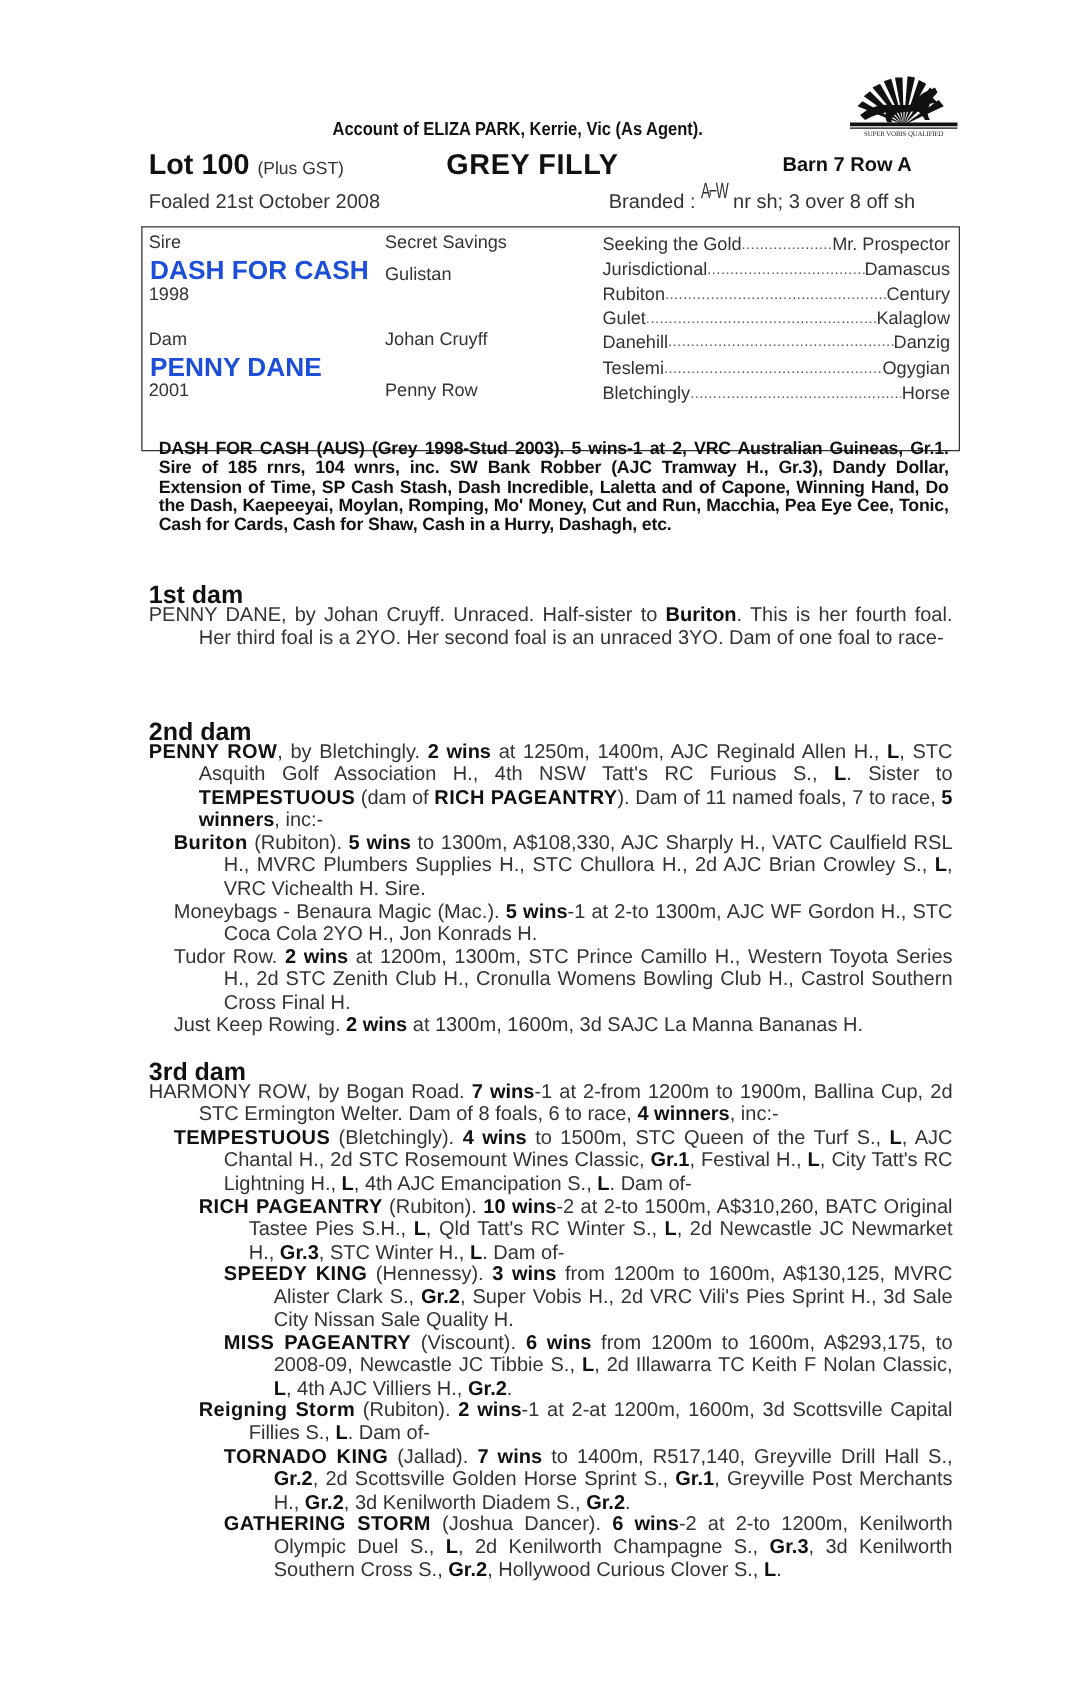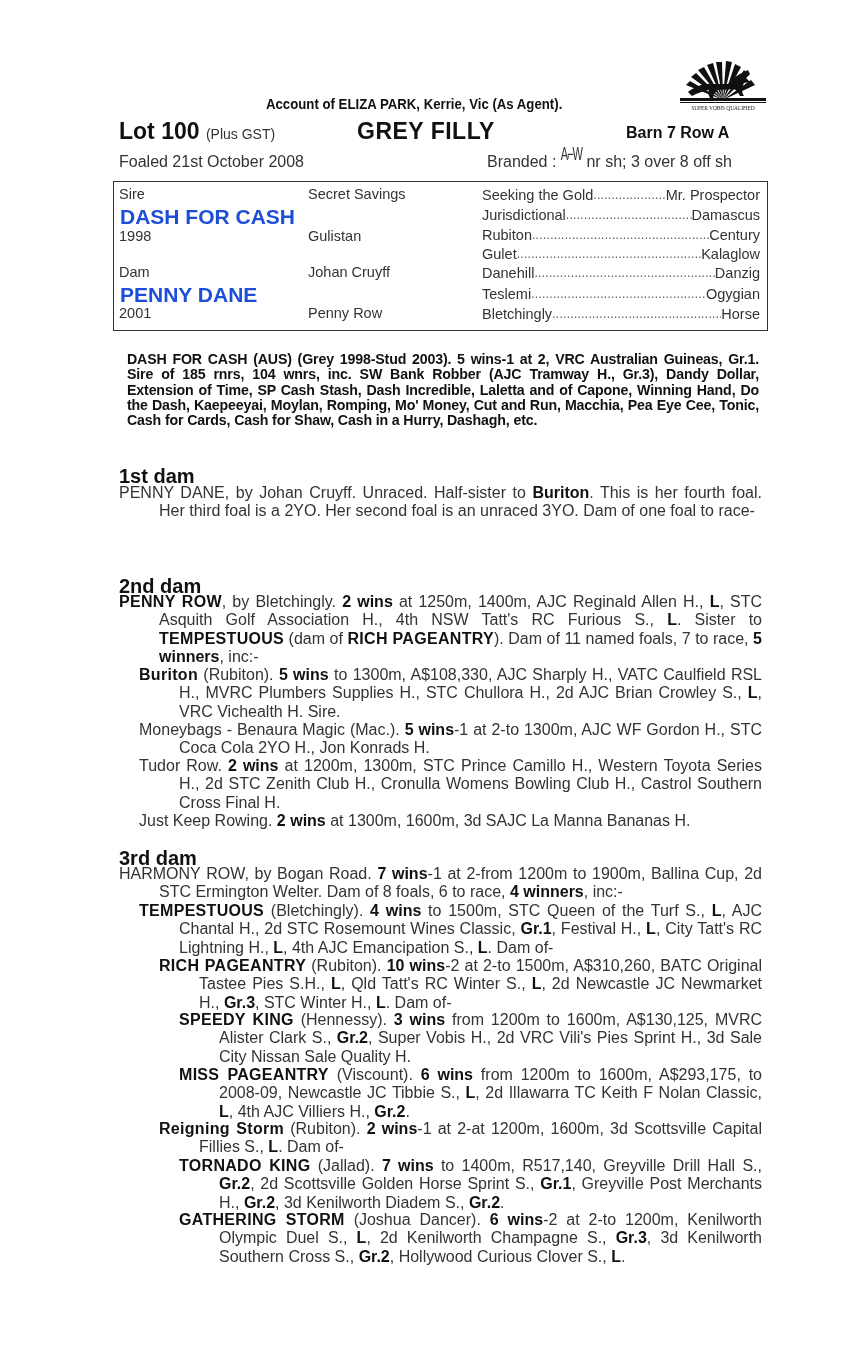--- a/index.html
+++ b/index.html
@@ -13,21 +13,21 @@
 
   .lot { position: absolute; left: 119px; top: 118px; font-weight: bold; font-size: 23px; white-space: nowrap; }
   .lot .gst { font-weight: normal; font-size: 14px; color: #333; }
   .sex { position: absolute; left: 357px; top: 118px; font-weight: bold; font-size: 23px; letter-spacing: 0.5px; white-space: nowrap; }
   .barn { position: absolute; left: 626px; top: 124px; font-weight: bold; font-size: 16px; white-space: nowrap; }
 
   .foaled { position: absolute; left: 119px; top: 153px; font-size: 16px; color: #333; white-space: nowrap; }
   .branded { position: absolute; left: 487px; top: 153px; font-size: 16px; color: #333; white-space: nowrap; }
   .brand-mark { display: inline-block; font-size: 11px; transform: scaleY(1.6); transform-origin: center bottom; position: relative; top: -6px; letter-spacing: -1px; font-family: "Liberation Sans Narrow", "Liberation Sans", sans-serif; }
 
-  .pedigree { position: absolute; left: 113px; top: 181px; width: 655px; height: 150px; border: 1.5px solid #333; box-sizing: border-box; font-size: 14.5px; color: #333; }
+  .pedigree { position: absolute; left: 113px; top: 181px; width: 655px; height: 180px; border: 1.5px solid #333; box-sizing: border-box; font-size: 14.5px; color: #333; }
   .ped-cell { position: absolute; white-space: nowrap; }
   .ped-bold { font-weight: bold; font-size: 21px; color: #1d4ed8; }
   .ped-gg { position: absolute; left: 368px; width: 278px; height: 20px; display: flex; align-items: baseline; white-space: nowrap; overflow: hidden; }
   .ped-gg .dots { flex: 1; overflow: hidden; border-bottom: 0; position: relative; height: 14px; }
   .ped-gg .dots::after { content: "..............................................................................................................."; position: absolute; left: 0; bottom: -2px; letter-spacing: 0.3px; font-size: 12px; color: #555; white-space: nowrap; }
 
   .sire-notes { position: absolute; left: 127px; top: 352px; width: 632px; font-weight: bold; font-size: 14.2px; line-height: 15.3px; text-align: justify; letter-spacing: -0.15px; transform: scaleX(1); color: #111; }
 
   .section-title { position: absolute; left: 119px; font-weight: bold; font-size: 20px; color: #111; }
 
@@ -82,21 +82,21 @@
 
   <div class="pedigree">
     <div class="ped-cell" style="left:5px; top:4px;">Sire</div>
     <div class="ped-cell ped-bold" style="left:6px; top:23px;">DASH FOR CASH</div>
     <div class="ped-cell" style="left:5px; top:46px;">1998</div>
     <div class="ped-cell" style="left:5px; top:82px;">Dam</div>
     <div class="ped-cell ped-bold" style="left:6px; top:101px;">PENNY DANE</div>
     <div class="ped-cell" style="left:5px; top:123px;">2001</div>
 
     <div class="ped-cell" style="left:194px; top:4px;">Secret Savings</div>
-    <div class="ped-cell" style="left:194px; top:46px;">Gulistan</div>
+    <div class="ped-cell" style="left:194px; top:30px;">Gulistan</div>
     <div class="ped-cell" style="left:194px; top:82px;">Johan Cruyff</div>
     <div class="ped-cell" style="left:194px; top:123px;">Penny Row</div>
 
     <div class="ped-gg" style="top:4px;">
         <span>Seeking the Gold</span>
         <span class="dots"></span>
         <span>Mr. Prospector</span>
       </div>
     <div class="ped-gg" style="top:24px;">
         <span>Jurisdictional</span>

